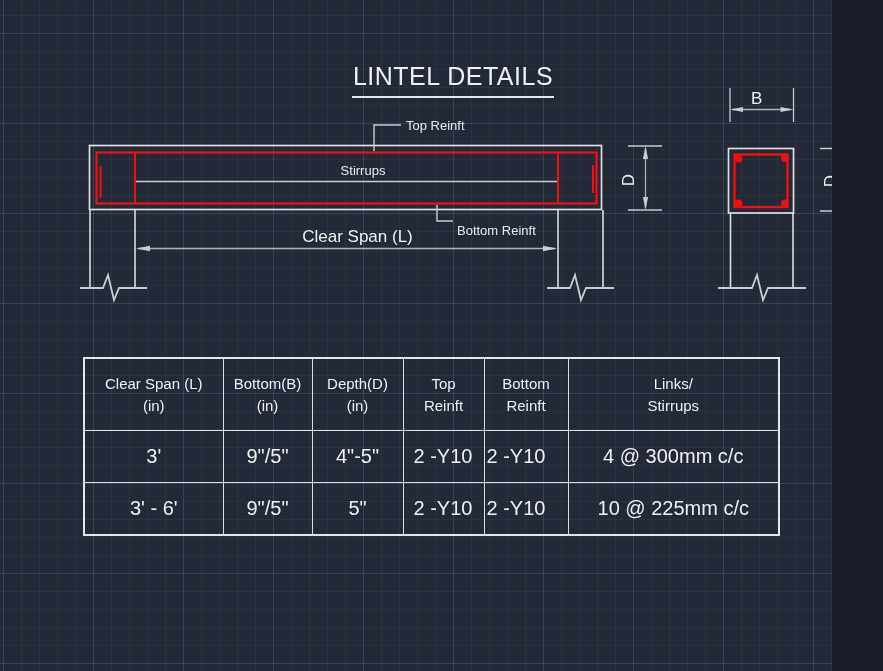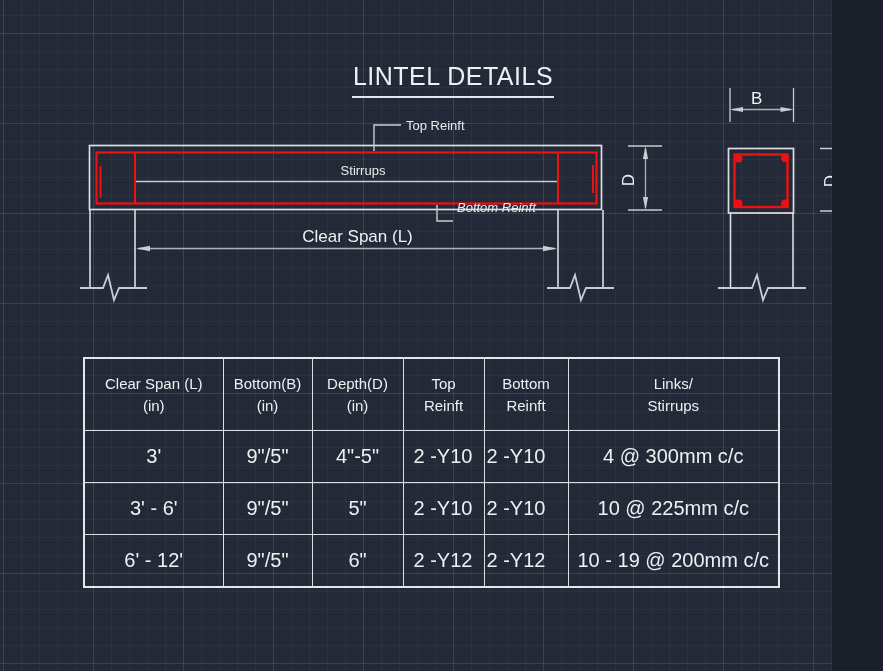--- a/index.html
+++ b/index.html
@@ -18,21 +18,21 @@
   }
   .lbl{position:absolute;white-space:nowrap;}
   #title{
     left:352px;top:62px;width:202px;text-align:center;
     font-size:25px;letter-spacing:0.5px;
     padding-bottom:5px;border-bottom:2px solid #e3e6ea;
   }
   .small-lbl{font-size:13px;color:#e9ebee;text-align:center;}
   #lbl-top-reinft{left:406px;top:118px;}
   #lbl-stirrups{left:331px;top:163px;width:64px;text-align:center;}
-  #lbl-bottom-reinft{left:457px;top:200px;font-style:italic;}
+  #lbl-bottom-reinft{left:457px;top:223px;}
   #lbl-clear-span{left:285px;top:227px;width:145px;text-align:center;font-size:17px;}
   #lbl-b{left:751px;top:89px;font-size:17px;}
   .rot{transform:rotate(-90deg);transform-origin:center center;font-size:17px;}
   #lbl-d-elev{left:623px;top:170px;}
   #lbl-d-sec{left:825px;top:171px;}
   #svg-draw{position:absolute;left:0;top:0;}
 
   #lintel-table{
     position:absolute;left:83px;top:357px;width:695px;
     border-collapse:collapse;table-layout:fixed;
@@ -167,24 +167,16 @@
         <td>4 @ 300mm c/c</td>
       </tr>
       <tr>
         <td>3' - 6'</td>
         <td>9"/5"</td>
         <td>5"</td>
         <td class="al">2 -Y10</td>
         <td class="al2">2 -Y10</td>
         <td>10 @ 225mm c/c</td>
       </tr>
-      <tr>
-        <td>6' - 12'</td>
-        <td>9"/5"</td>
-        <td>6"</td>
-        <td class="al">2 -Y12</td>
-        <td class="al2">2 -Y12</td>
-        <td>10 - 19 @ 200mm c/c</td>
-      </tr>
     </tbody>
   </table>
 
 </div>
 
 </body></html>

